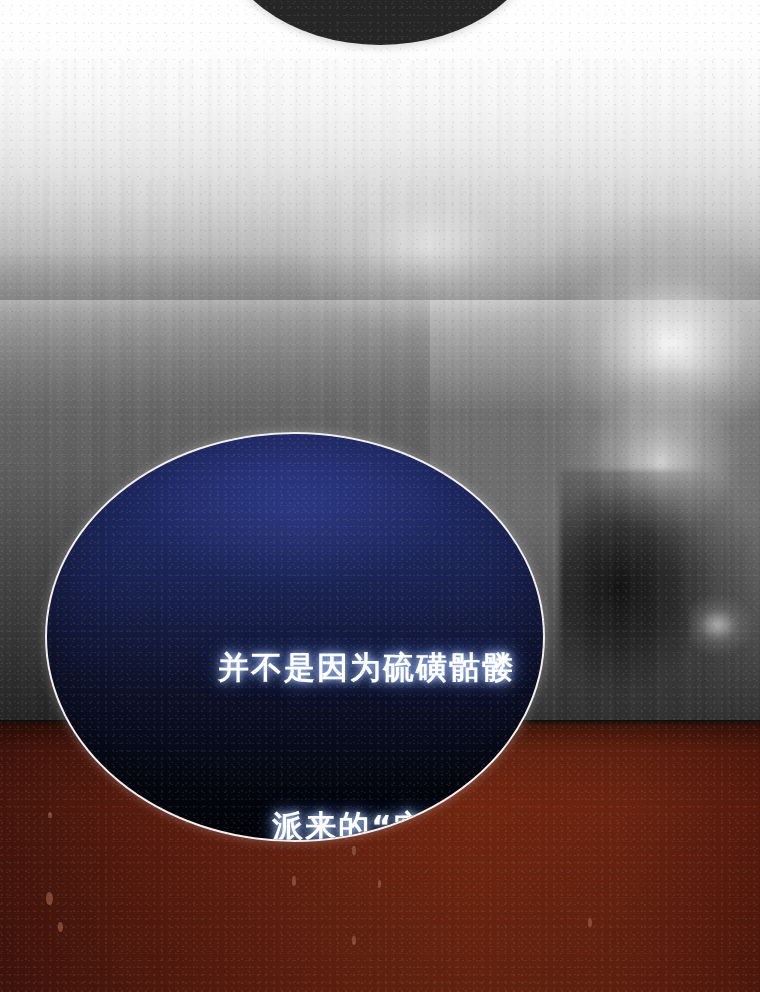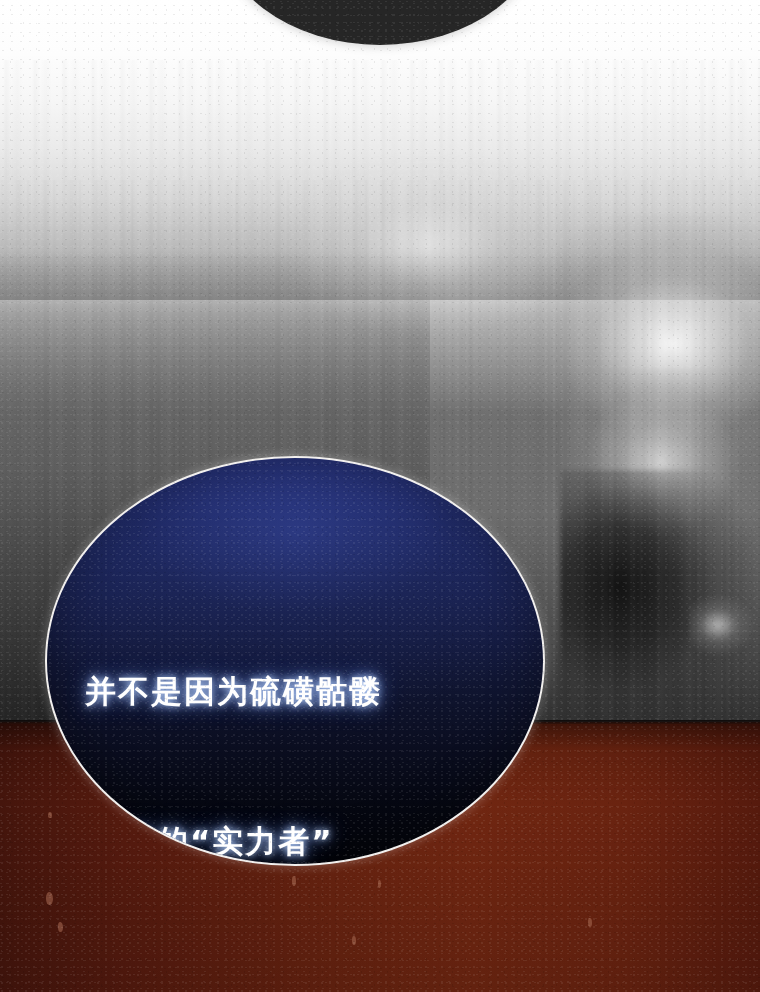--- a/index.html
+++ b/index.html
@@ -159,36 +159,37 @@
       rgba(0,0,0,.12) 100%);
   }
   .floor-line{
     position:absolute;left:0;top:720px;width:760px;height:4px;
     background:linear-gradient(to bottom,rgba(10,8,8,.95),rgba(40,16,10,.5));
   }
   .speck{position:absolute;background:rgba(170,110,85,.55);border-radius:45% 55% 50% 50%;}
 
   
   .bubble{
-    position:absolute;left:45px;top:456px;width:500px;height:410px;
+    position:absolute;left:45px;top:432px;width:500px;height:410px;
     border-radius:50%;
     border:2px solid #f2f0ee;
     box-sizing:border-box;
     background:linear-gradient(to bottom,
       #222c6e 0%,
       #202a68 10%,
       #1c2559 24%,
       #161d45 40%,
       #101531 56%,
       #0a0d1f 72%,
       #050711 86%,
       #030409 100%);
     box-shadow:0 0 10px 2px rgba(255,255,255,.20),
                inset 0 0 40px 10px rgba(0,0,0,.25);
     overflow:hidden;
+    text-align:right;
   }
   .bubble-glow{
     position:absolute;left:0;top:0;width:100%;height:100%;
     background:radial-gradient(ellipse 70% 45% at 50% 18%,
       rgba(60,78,170,.45) 0%,
       rgba(40,54,125,.20) 45%,
       rgba(20,26,60,0) 100%);
     pointer-events:none;
   }
 
@@ -200,21 +201,21 @@
     font-weight:600;
     line-height:50px;
     letter-spacing:2px;
     text-shadow:
       0 0 7px rgba(190,215,255,.95),
       0 0 16px rgba(130,170,255,.70),
       0 0 26px rgba(90,130,230,.45);
     white-space:pre-wrap;
   }
   .tline{display:block;}
-  .tline.l2{padding-left:6px;}
+  .tline.l2{padding-left:6px;margin-top:9px;}
 </style>
 </head>
 <body>
 
 <div class="page">
 
   <div class="sky"></div>
   <div class="wall"></div>
   <div class="wall-left"></div>
   <div class="cloud-c"></div>

